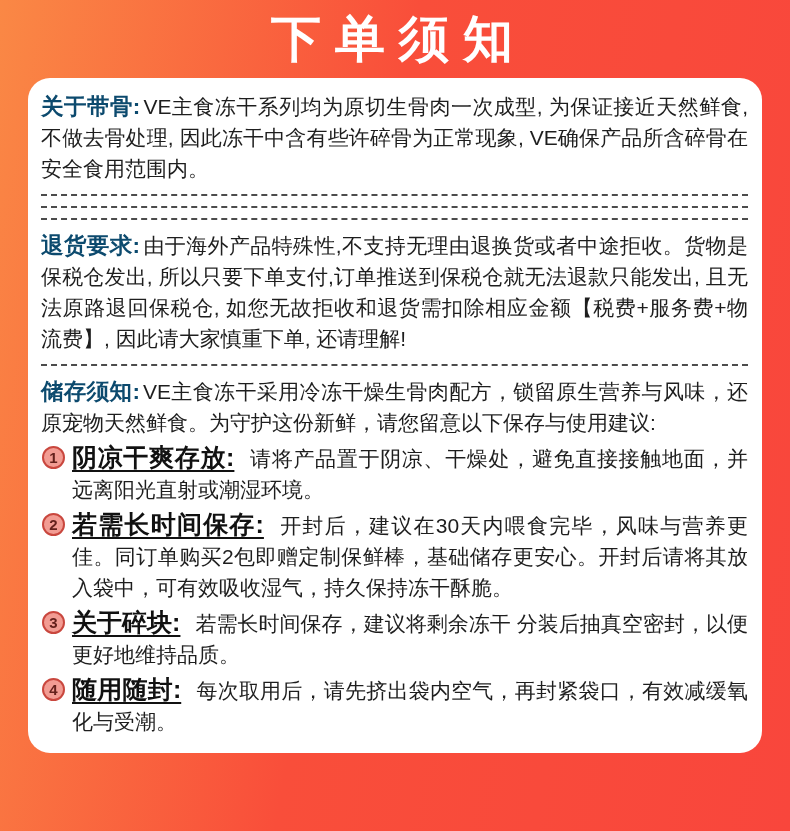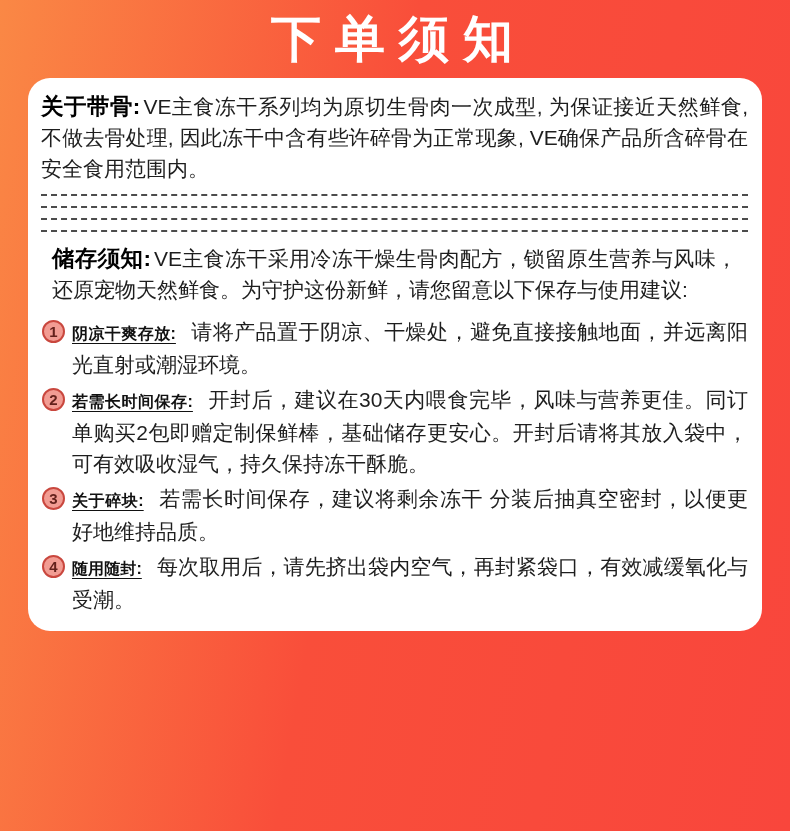--- a/index.html
+++ b/index.html
@@ -27,30 +27,30 @@
     padding: 13px 14px 16px 13px;
     color: #1e1e1e;
     font-size: 21px;
     line-height: 31px;
     text-align: justify;
   }
   .section { margin: 0; }
   .sec-label {
     font-weight: 700;
     font-size: 22.5px;
-    color: #000000;
+    color: #0c4a6e;
     margin-right: 3px;
   }
   .dashed-divider {
     border: none;
     border-top: 2px dashed #4c4c4c;
     margin: 10px 0;
     height: 0;
   }
-  .storage-intro { margin: 11px; }
+  .storage-intro { margin: 0; }
   .storage-item {
     position: relative;
     padding-left: 31px;
     margin-top: 4px;
   }
   .num-circle {
     position: absolute;
     left: 1px;
     top: 4px;
     width: 19px;
@@ -62,21 +62,21 @@
     font-size: 15px;
     font-weight: 700;
     display: flex;
     align-items: center;
     justify-content: center;
     line-height: 1;
     box-sizing: content-box;
   }
   .item-label {
     font-weight: 700;
-    font-size: 16px;
+    font-size: 25px;
     color: #111;
     text-decoration: underline;
     text-underline-offset: 4px;
     margin-right: 15px;
   }
 </style>
 </head>
 <body>
 
 <div class="page-title">下单须知</div>
@@ -86,20 +86,21 @@
   <p class="section"><span class="sec-label">关于带骨:</span><span>VE主食冻干系列均为原切生骨肉一次成型, 为保证接近天然鲜食,不做去骨处理, 因此冻干中含有些许碎骨为正常现象, VE确保产品所含碎骨在安全食用范围内。</span></p>
 
   <hr class="dashed-divider">
 
 
   <hr class="dashed-divider">
 
 
   <hr class="dashed-divider">
 
+  <p class="section"><span class="sec-label">退货要求:</span><span>由于海外产品特殊性,不支持无理由退换货或者中途拒收。货物是保税仓发出, 所以只要下单支付,订单推送到保税仓就无法退款只能发出, 且无法原路退回保税仓, 如您无故拒收和退货需扣除相应金额【税费+服务费+物流费】, 因此请大家慎重下单, 还请理解!</span></p>
 
   <hr class="dashed-divider">
 
   <p class="storage-intro"><span class="sec-label">储存须知:</span><span>VE主食冻干采用冷冻干燥生骨肉配方，锁留原生营养与风味，还原宠物天然鲜食。为守护这份新鲜，请您留意以下保存与使用建议:</span></p>
 
   <div class="storage-item">
     <span class="num-circle">1</span><span class="item-label">阴凉干爽存放:</span><span>请将产品置于阴凉、干燥处，避免直接接触地面，并远离阳光直射或潮湿环境。</span>
   </div>
 
   <div class="storage-item">

